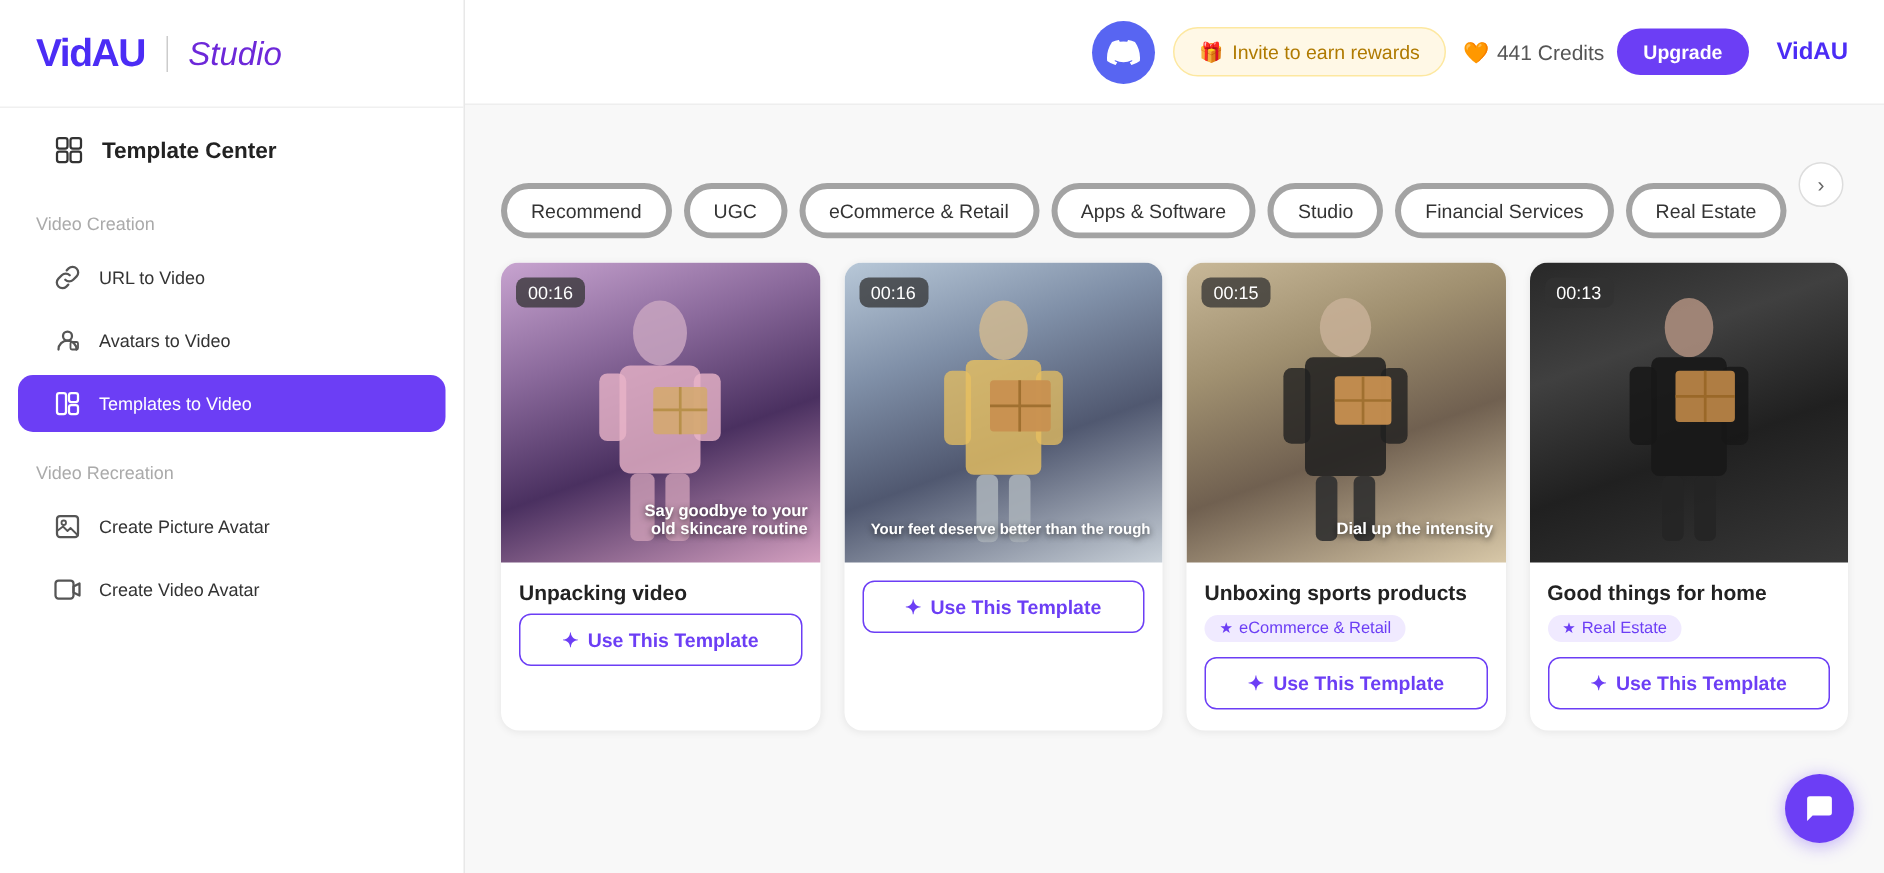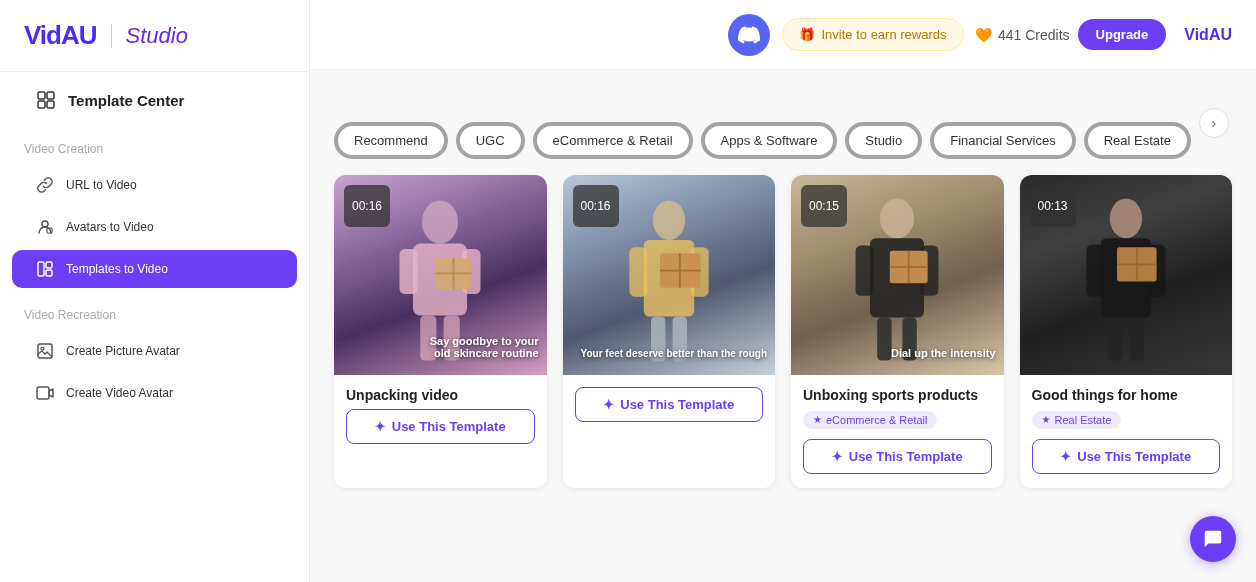--- a/index.html
+++ b/index.html
@@ -217,21 +217,21 @@
     .thumb-3 { background: linear-gradient(160deg, #c8b898 0%, #a09070 30%, #706050 60%, #d8c8a8 100%); }
     .thumb-4 { background: linear-gradient(160deg, #282828 0%, #404040 30%, #202020 60%, #383838 100%); }
 
     .duration-badge {
       position: absolute;
       top: 10px;
       left: 10px;
       background: rgba(50,50,50,0.75);
       color: #fff;
       border-radius: 6px;
-      padding: 14px 8px;
+      padding: 3px 8px;
       font-size: 12px;
       font-weight: 500;
     }
 
     .caption-overlay {
       position: absolute;
       bottom: 16px;
       left: 0; right: 0;
       text-align: right;
       font-size: 11px;

